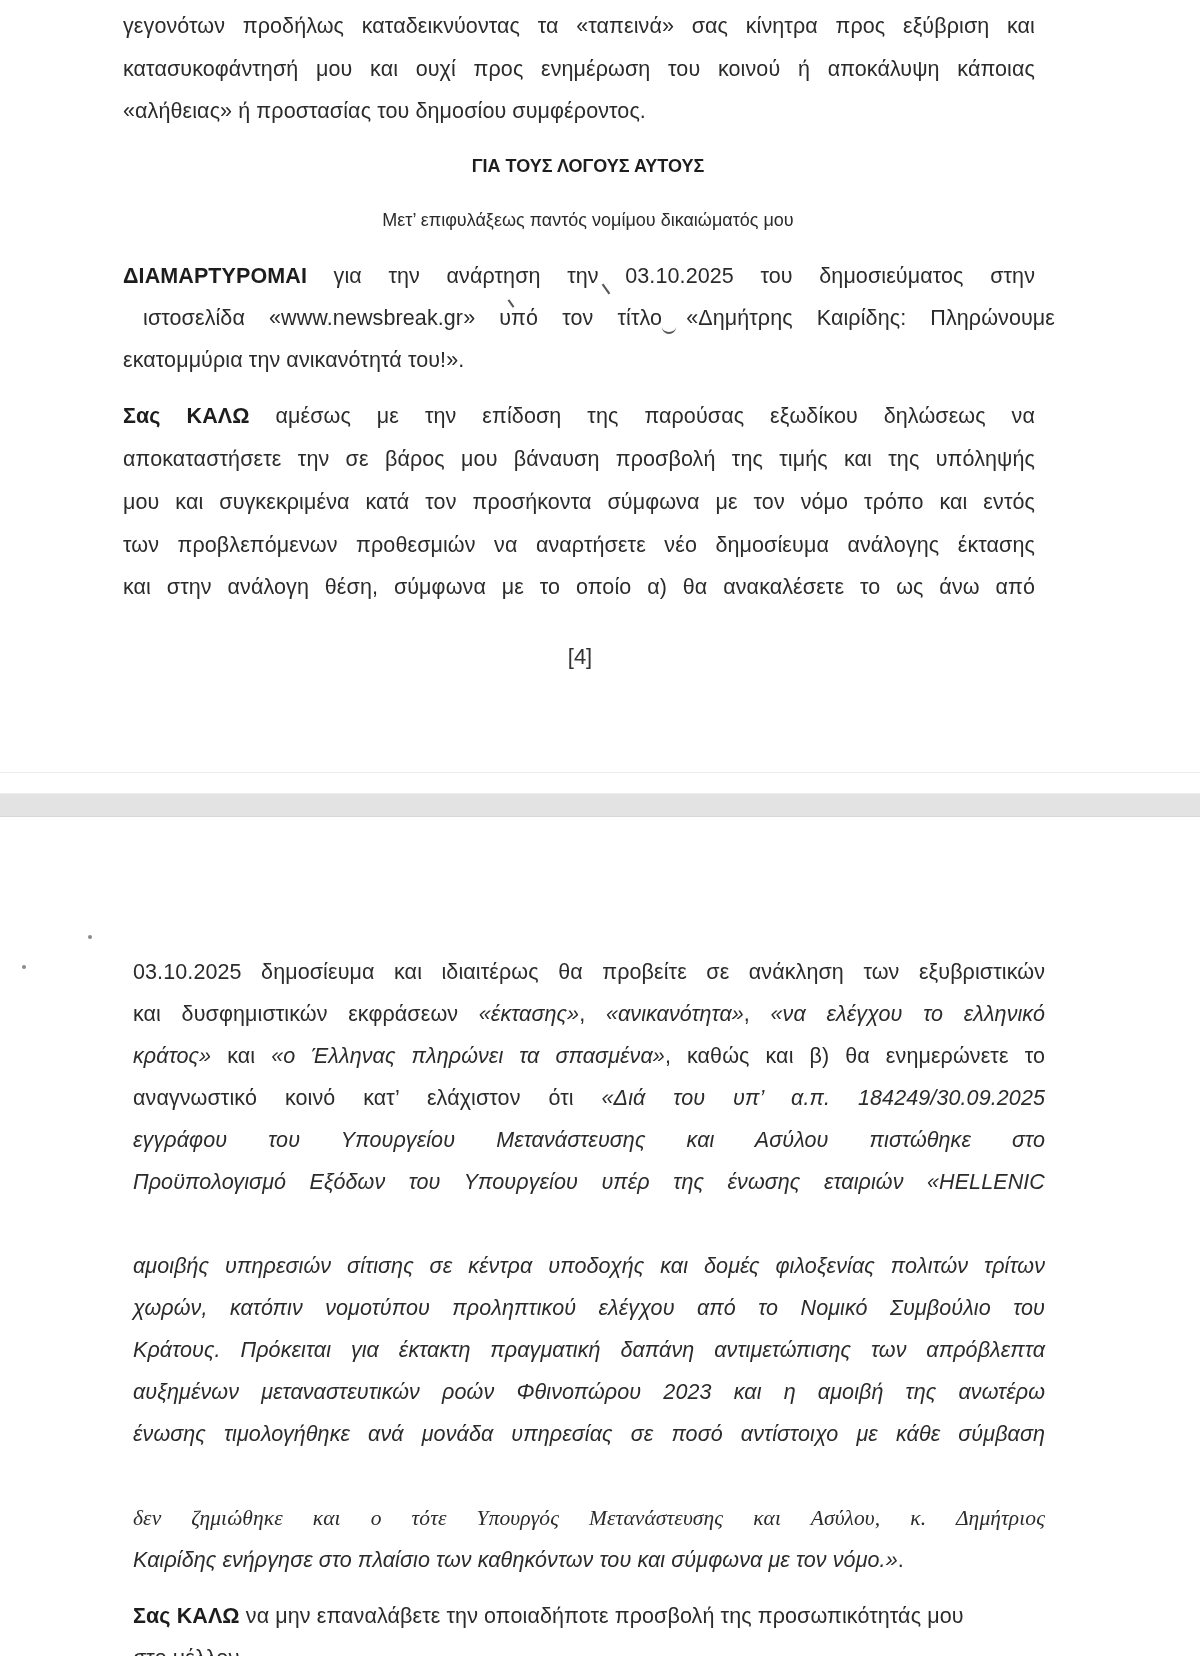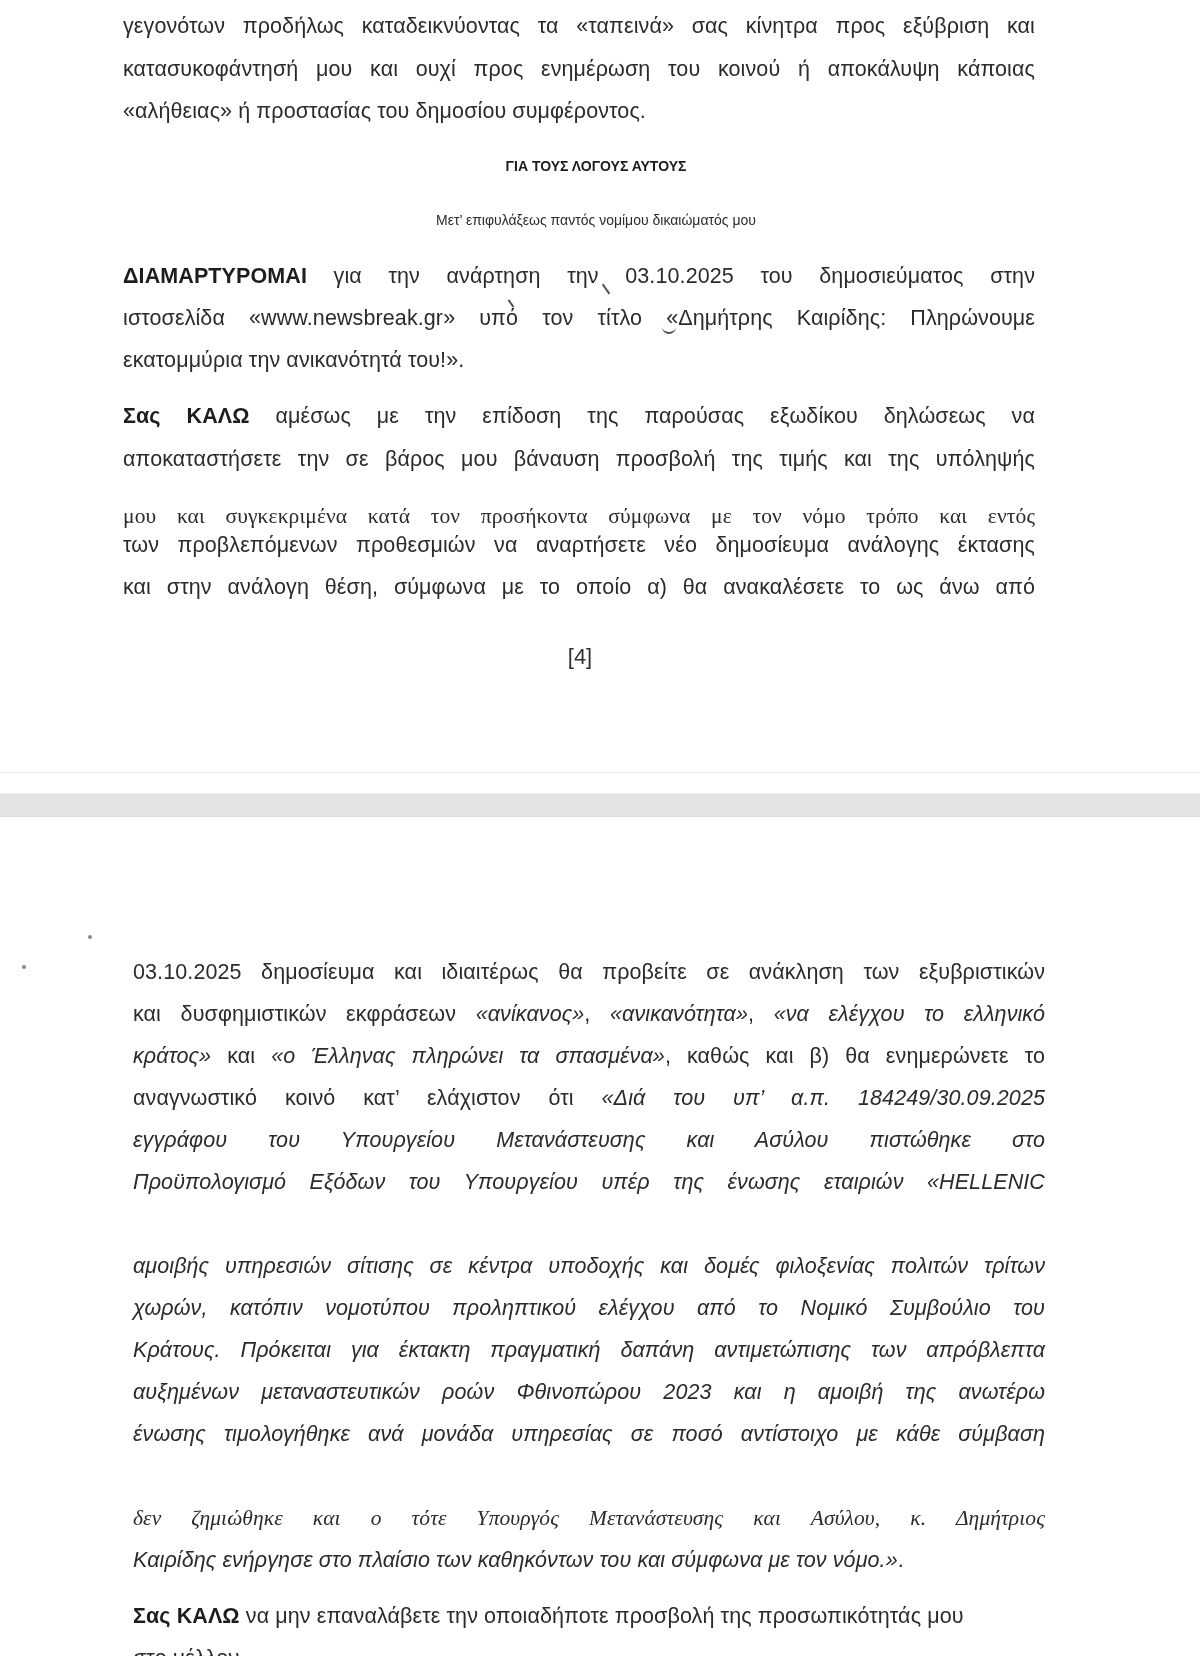--- a/index.html
+++ b/index.html
@@ -56,24 +56,24 @@
       letter-spacing: 0.1px;
     }
     .just {
       text-align: justify;
       text-align-last: justify;
     }
     .p1 { left: 123px; width: 912px; }
     .p2 { left: 133px; width: 912px; }
     .center {
       position: absolute;
-      left: 16px;
+      left: 8px;
       width: 1160px;
       text-align: center;
-      font-size: 14px;
+      font-size: 18px;
       line-height: 28px;
     }
     b, .bold { font-weight: bold; color: #1d1d1d; }
     .ital { font-style: italic; }
     .pagenum {
       position: absolute;
       left: 0;
       width: 1160px;
       text-align: center;
       top: 644px;
@@ -111,52 +111,52 @@
   <div class="line p1 just" style="top:55px;">κατασυκοφάντησή μου και ουχί προς ενημέρωση του κοινού ή αποκάλυψη κάποιας</div>
   <div class="line p1" style="top:97px;">«αλήθειας» ή προστασίας του δημοσίου συμφέροντος.</div>
 
   <div class="center bold" style="top:152px;">ΓΙΑ ΤΟΥΣ ΛΟΓΟΥΣ ΑΥΤΟΥΣ</div>
   <div class="center" style="top:206px;">Μετ’ επιφυλάξεως παντός νομίμου δικαιώματός μου</div>
 
   <div class="line p1 just" style="top:262px;">
     <b>ΔΙΑΜΑΡΤΥΡΟΜΑΙ</b>
     <span>για την ανάρτηση την 03.10.2025 του δημοσιεύματος στην</span>
   </div>
-  <div class="line p1 just" style="top:304px;">ιστοσελίδα «www.newsbreak.gr» υπό τον τίτλο «Δημήτρης Καιρίδης: Πληρώνουμε</div>
+  <div class="line p1 just" style="top:304px;margin-left:20px;">ιστοσελίδα «www.newsbreak.gr» υπό τον τίτλο «Δημήτρης Καιρίδης: Πληρώνουμε</div>
   <div class="line p1" style="top:346px;">εκατομμύρια την ανικανότητά του!».</div>
 
   <div class="pen-tick" style="left:605px; top:283px;"></div>
   <div class="pen-tick" style="left:510px; top:299px; height:9px;"></div>
   <div class="pen-curl" style="left:662px; top:326px;"></div>
 
   <div class="line p1 just" style="top:402px;">
     <b>Σας ΚΑΛΩ</b>
     <span>αμέσως με την επίδοση της παρούσας εξωδίκου δηλώσεως να</span>
   </div>
   <div class="line p1 just" style="top:445px;">αποκαταστήσετε την σε βάρος μου βάναυση προσβολή της τιμής και της υπόληψής</div>
-  <div class="line p1 just" style="top:502px;font-family:Liberation Serif, serif;">μου και συγκεκριμένα κατά τον προσήκοντα σύμφωνα με τον νόμο τρόπο και εντός</div>
+  <div class="line p1 just" style="top:488px;">μου και συγκεκριμένα κατά τον προσήκοντα σύμφωνα με τον νόμο τρόπο και εντός</div>
   <div class="line p1 just" style="top:531px;">των προβλεπόμενων προθεσμιών να αναρτήσετε νέο δημοσίευμα ανάλογης έκτασης</div>
   <div class="line p1 just" style="top:573px;">και στην ανάλογη θέση, σύμφωνα με το οποίο α) θα ανακαλέσετε το ως άνω από</div>
 
   <div class="pagenum">[4]</div>
 
   <div class="faint-rule"></div>
 </div>
 
 <div class="page-gap"></div>
 
 <div class="page" id="page-bottom">
 
   <div class="mark" style="left:88px; top:118px;"></div>
   <div class="mark" style="left:22px; top:148px;"></div>
 
   <div class="line p2 just" style="top:141px;">03.10.2025 δημοσίευμα και ιδιαιτέρως θα προβείτε σε ανάκληση των εξυβριστικών</div>
 
   <div class="line p2 just" style="top:183px;">
-    <span>και δυσφημιστικών εκφράσεων </span><span class="ital">«ανίκανος»</span><span>, </span><span class="ital">«ανικανότητα»</span><span>, </span><span class="ital">«να ελέγχου το ελληνικό</span>
+    <span>και δυσφημιστικών εκφράσεων </span><span class="ital">«έκτασης»</span><span>, </span><span class="ital">«ανικανότητα»</span><span>, </span><span class="ital">«να ελέγχου το ελληνικό</span>
   </div>
 
   <div class="line p2 just" style="top:225px;">
     <span class="ital">κράτος»</span><span> και </span><span class="ital">«ο Έλληνας πληρώνει τα σπασμένα»</span><span>, καθώς και β) θα ενημερώνετε το</span>
   </div>
 
   <div class="line p2 just" style="top:267px;">
     <span>αναγνωστικό κοινό κατ’ ελάχιστον ότι </span><span class="ital">«Διά του υπ’ α.π. 184249/30.09.2025</span>
   </div>
 

